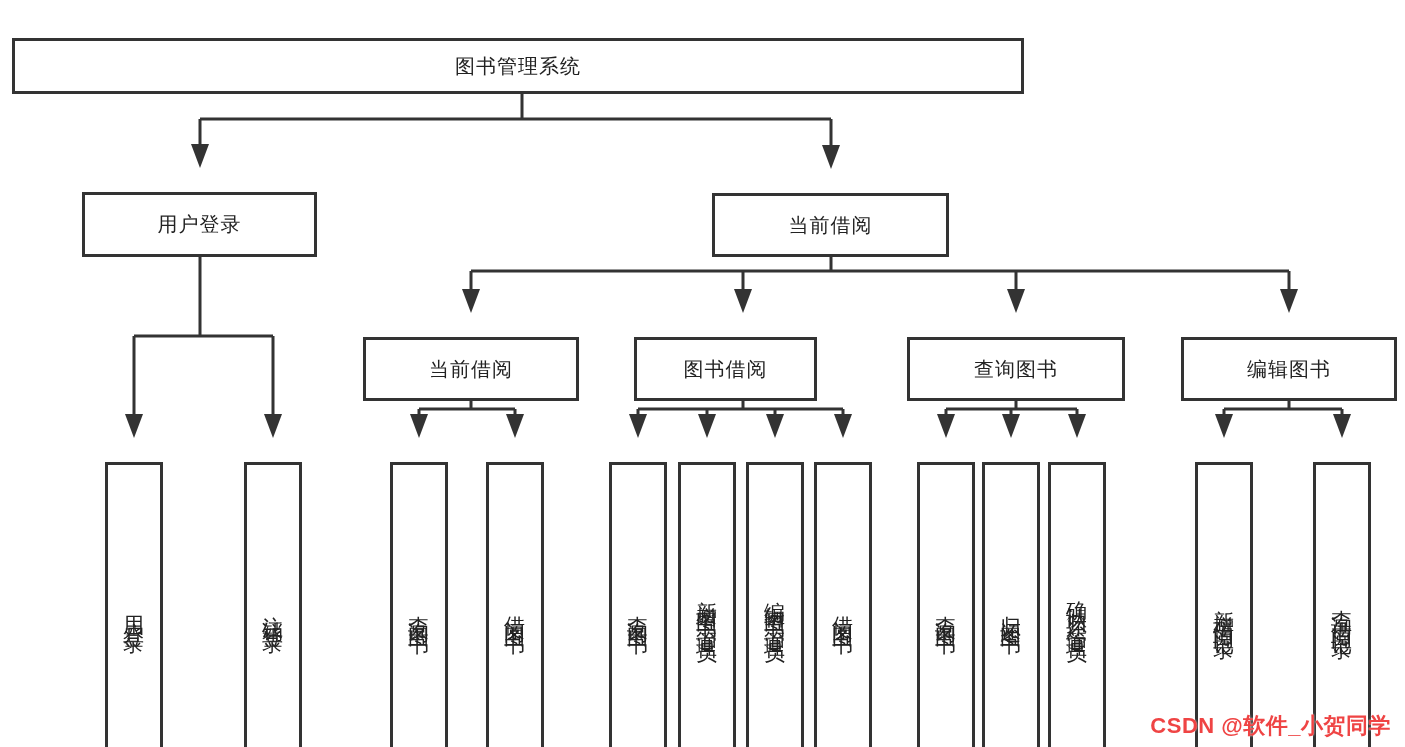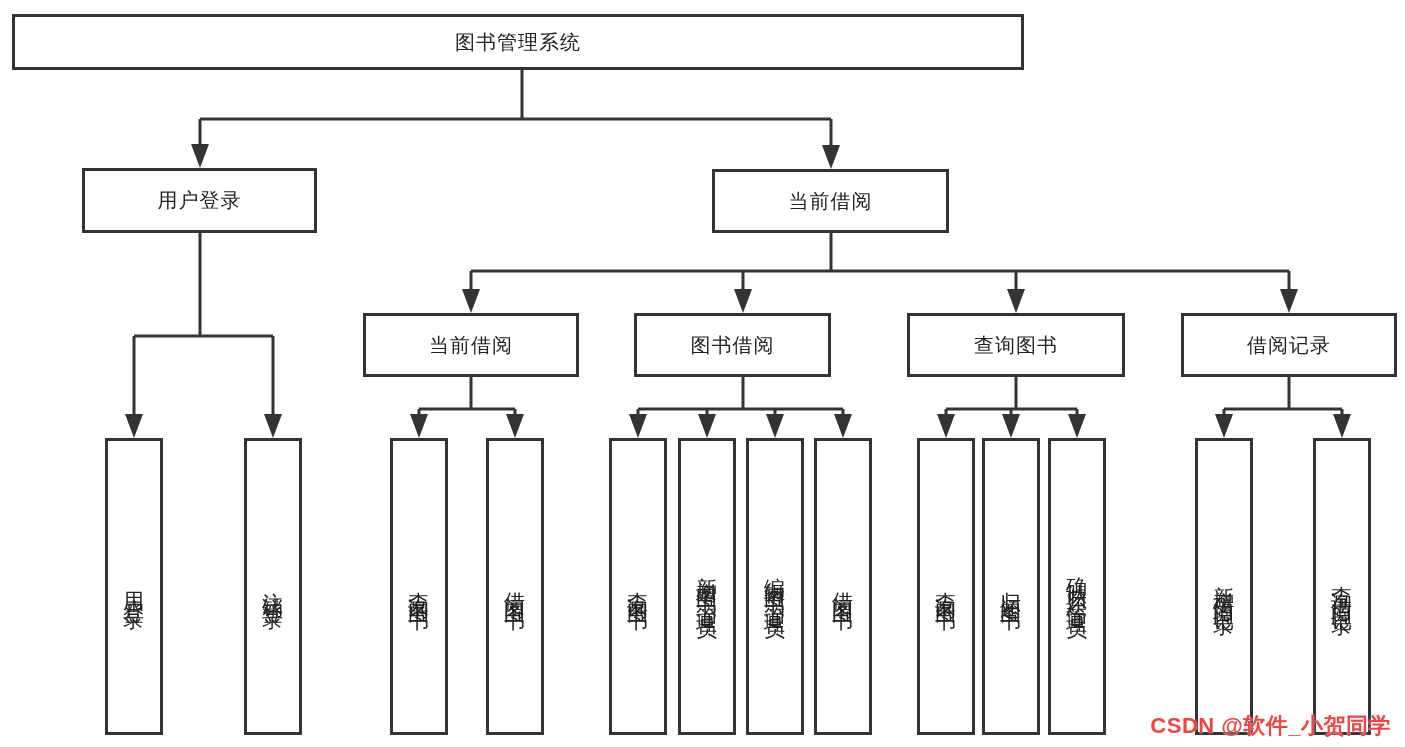--- a/index.html
+++ b/index.html
@@ -28,27 +28,28 @@
     background: #ffffff;
     border: 3px solid #333333;
     display: flex;
     align-items: center;
     justify-content: center;
     color: #222222;
     font-size: 20px;
     letter-spacing: 1px;
     z-index: 2;
     text-align: center;
+    margin-top: 24px;
   }
   .node.root   { left: 12px;  top: 14px;  width: 1012px; height: 56px; }
   .node.lvl1-a { left: 82px;  top: 168px; width: 235px;  height: 65px; }
   .node.lvl1-b { left: 712px; top: 169px; width: 237px;  height: 64px; }
   .node.lvl2   { top: 313px; height: 64px; }
   .node.lvl2-a { left: 363px;  width: 216px; }
-  .node.lvl2-b { left: 634px;  width: 197px; }
+  .node.lvl2-b { left: 634px;  width: 183px; }
   .node.lvl2-c { left: 907px;  width: 218px; }
   .node.lvl2-d { left: 1181px; width: 216px; }
   .node.leaf {
     top: 438px;
     height: 297px;
     width: 58px;
     writing-mode: vertical-rl;
     text-orientation: mixed;
     font-size: 21px;
     letter-spacing: 6px;
@@ -137,21 +138,21 @@
   </svg>
 
   <div class="node root">图书管理系统</div>
 
   <div class="node lvl1-a">用户登录</div>
   <div class="node lvl1-b">当前借阅</div>
 
   <div class="node lvl2 lvl2-a">当前借阅</div>
   <div class="node lvl2 lvl2-b">图书借阅</div>
   <div class="node lvl2 lvl2-c">查询图书</div>
-  <div class="node lvl2 lvl2-d">借阅记录</div>
+  <div class="node lvl2 lvl2-d">编辑图书</div>
 
   <div class="node leaf leaf-1">用户登录</div>
   <div class="node leaf leaf-2">注销登录</div>
   <div class="node leaf leaf-3">查询图书</div>
   <div class="node leaf leaf-4">借阅图书</div>
   <div class="node leaf leaf-5">查询图书</div>
   <div class="node leaf leaf-6">新增图书（管理员）</div>
   <div class="node leaf leaf-7">编辑图书（管理员）</div>
   <div class="node leaf leaf-8">借阅图书</div>
   <div class="node leaf leaf-9">查询图书</div>

